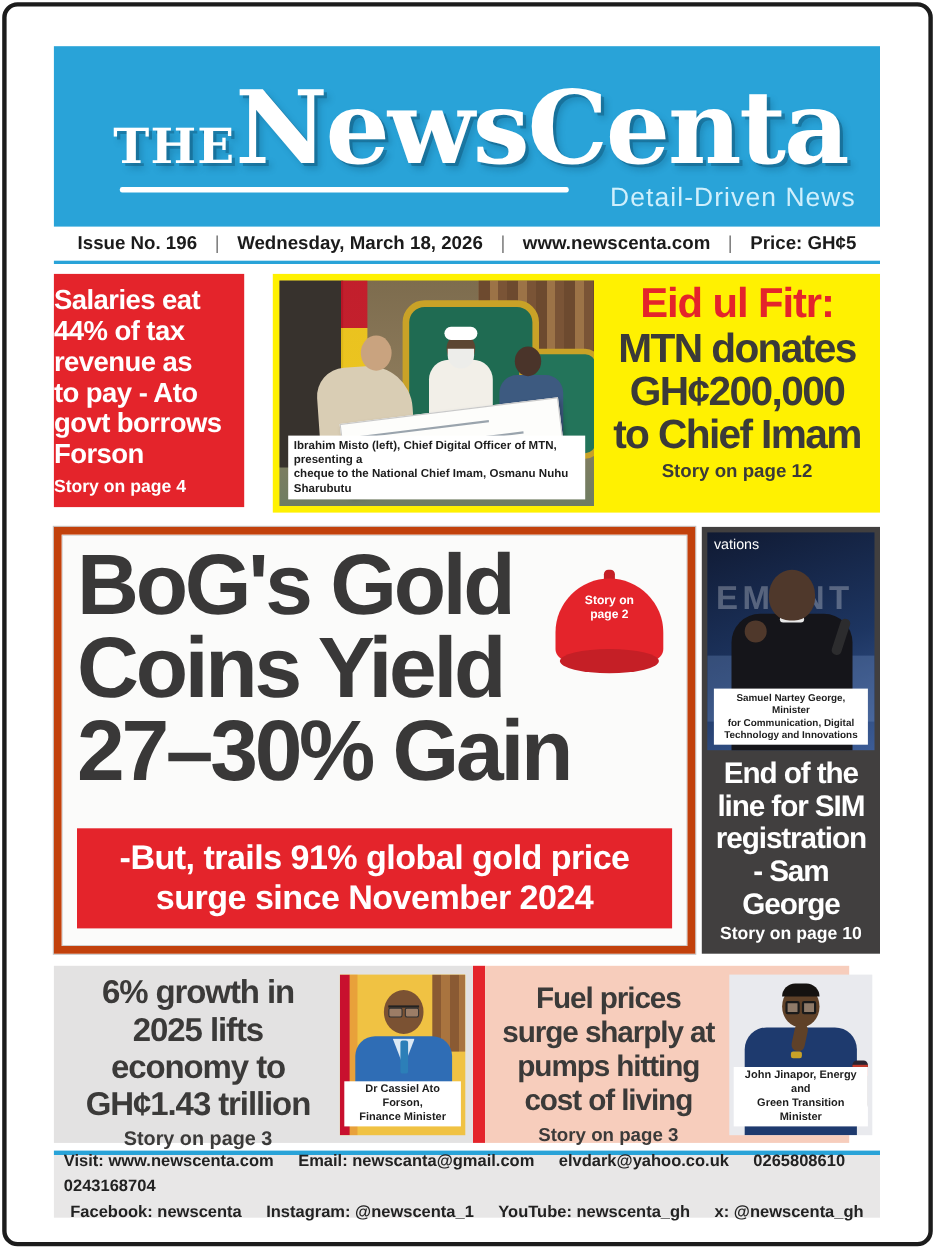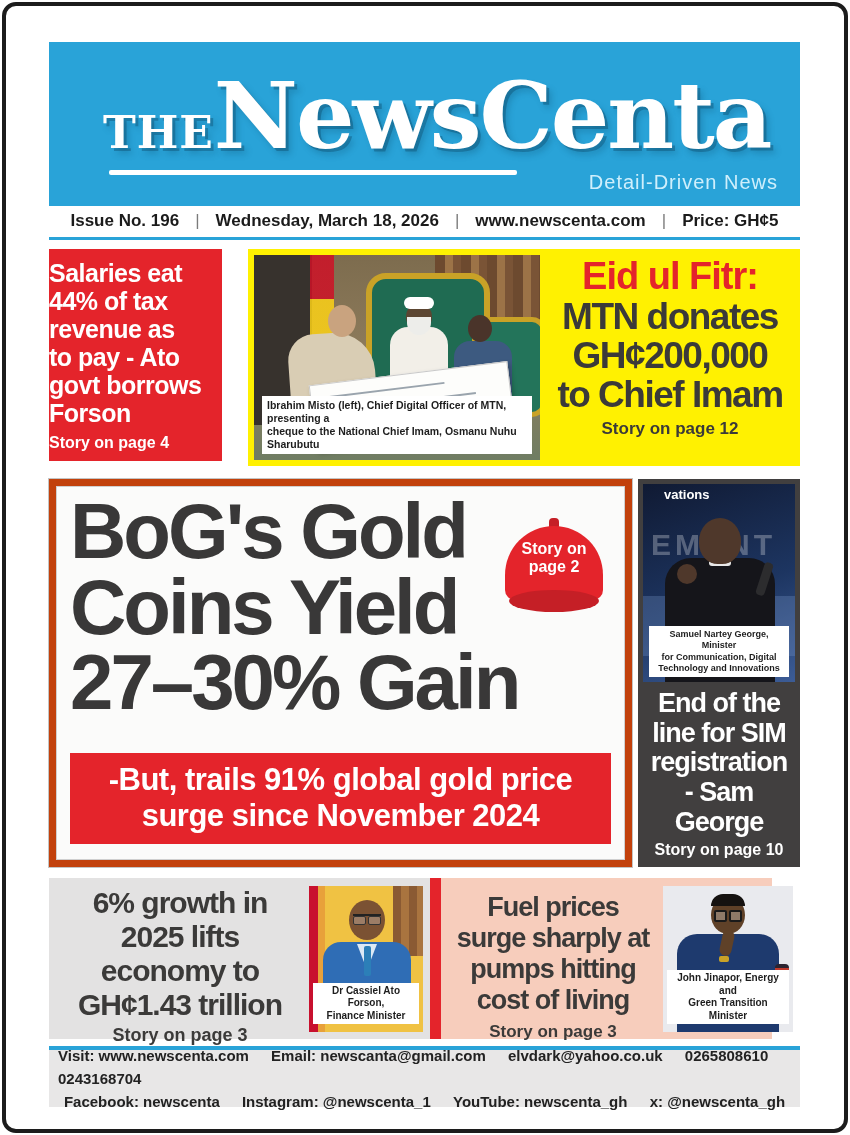--- a/index.html
+++ b/index.html
@@ -8,21 +8,21 @@
   .frame{position:absolute;inset:2px;border:4px solid #1c1c1c;border-radius:14px;pointer-events:none;z-index:50;}
 
   
   .masthead{position:absolute;left:49px;top:42px;width:751px;height:164px;background:#29A3D8;}
   .logo-row{position:absolute;left:54px;top:28px;display:flex;align-items:baseline;
             font-family:"DejaVu Serif",serif;font-weight:bold;color:#fff;
             text-shadow:3px 3px 0 rgba(12,74,108,.40),5px 6px 6px rgba(12,74,108,.28);}
   .logo-the{font-size:44px;letter-spacing:1px;}
   .logo-big{font-size:92px;letter-spacing:-2px;line-height:1;}
   .logo-underline{position:absolute;left:60px;top:128px;width:408px;height:5px;background:#fff;border-radius:2px;}
-  .tagline{position:absolute;right:22px;bottom:12px;font-size:20px;font-weight:400;color:#CFEFFC;letter-spacing:1px;text-align:center;}
+  .tagline{position:absolute;right:22px;bottom:12px;font-size:24px;font-weight:400;color:#CFEFFC;letter-spacing:1px;text-align:center;}
 
   
   .issuebar{position:absolute;left:49px;top:206px;width:751px;height:30px;display:flex;
             align-items:center;justify-content:center;gap:16px;font-size:17px;font-weight:bold;color:#1b1b1b;}
   .issuebar .sep{color:#7b7b7b;font-weight:400;}
   .blue-rule{position:absolute;left:49px;top:237px;width:751px;height:3px;background:#29A3D8;}
 
   
   .box-salaries{position:absolute;left:49px;top:249px;width:173px;height:212px;background:#E4242B;
                 color:#fff;text-align:left;padding-top:10px;box-sizing:border-box;}
@@ -68,31 +68,31 @@
   .main-box{position:absolute;left:49px;top:479px;width:583px;height:388px;background:#FBFBFA;
             border:7px solid #c2410c;box-shadow:0 0 0 1px #c4c4c4, inset 0 0 0 1px #cfcfcf;box-sizing:border-box;}
   .main-hl{position:absolute;left:14px;top:8px;font-size:78px;font-weight:bold;color:#393838;
            line-height:.97;letter-spacing:-3px;}
   .badge{position:absolute;right:22px;top:32px;width:98px;height:96px;}
   .badge-dome{position:absolute;left:0;top:8px;width:98px;height:74px;background:#E4242B;
               border-radius:49px 49px 10px 10px;}
   .badge-brim{position:absolute;left:4px;bottom:2px;width:90px;height:22px;background:#C51F26;border-radius:50%;}
   .badge-knob{position:absolute;left:44px;top:0;width:10px;height:12px;background:#C51F26;border-radius:4px;}
   .badge-text{position:absolute;left:0;top:22px;width:98px;text-align:center;color:#fff;
-              font-size:16px;font-weight:bold;line-height:1.15;}
+              font-size:11px;font-weight:bold;line-height:1.15;}
   .main-sub{position:absolute;left:14px;right:14px;bottom:16px;background:#E4242B;color:#fff;
             text-align:center;font-size:31px;font-weight:bold;line-height:1.18;letter-spacing:-.5px;
             padding:9px 2px;}
 
   
   .right-col{position:absolute;left:638px;top:479px;width:162px;height:388px;background:#413F3F;}
   .photo-sam{position:absolute;left:5px;top:5px;width:152px;height:198px;overflow:hidden;
              background:linear-gradient(160deg,#101A33 0%,#1D3561 55%,#3C5C96 100%);}
   .sam-band{position:absolute;left:0;bottom:26px;width:100%;height:60px;background:rgba(120,150,200,.30);}
-  .sam-toptext{position:absolute;left:21px;top:3px;color:#fff;font-size:13px;font-weight:bold;}
+  .sam-toptext{position:absolute;left:6px;top:3px;color:#fff;font-size:13px;font-weight:normal;}
   .sam-bgtext{position:absolute;left:8px;top:44px;color:rgba(255,255,255,.28);font-size:30px;
               font-weight:bold;letter-spacing:4px;}
   .sam-head{position:absolute;left:56px;top:34px;width:42px;height:46px;background:#4F382B;border-radius:50% 50% 45% 45%;}
   .sam-body{position:absolute;left:22px;top:74px;width:110px;height:126px;background:#15151A;
             border-radius:26px 26px 0 0;}
   .sam-collar{position:absolute;left:66px;top:76px;width:22px;height:6px;background:#e8e8e8;border-radius:3px;}
   .sam-fist{position:absolute;left:34px;top:80px;width:20px;height:20px;background:#4F382B;border-radius:50%;}
   .sam-mic{position:absolute;right:26px;top:78px;width:9px;height:34px;background:#2c2c2e;
            transform:rotate(18deg);border-radius:4px;}
   .sam-cap{position:absolute;left:6px;right:6px;bottom:5px;background:#fff;color:#1d1d1d;

